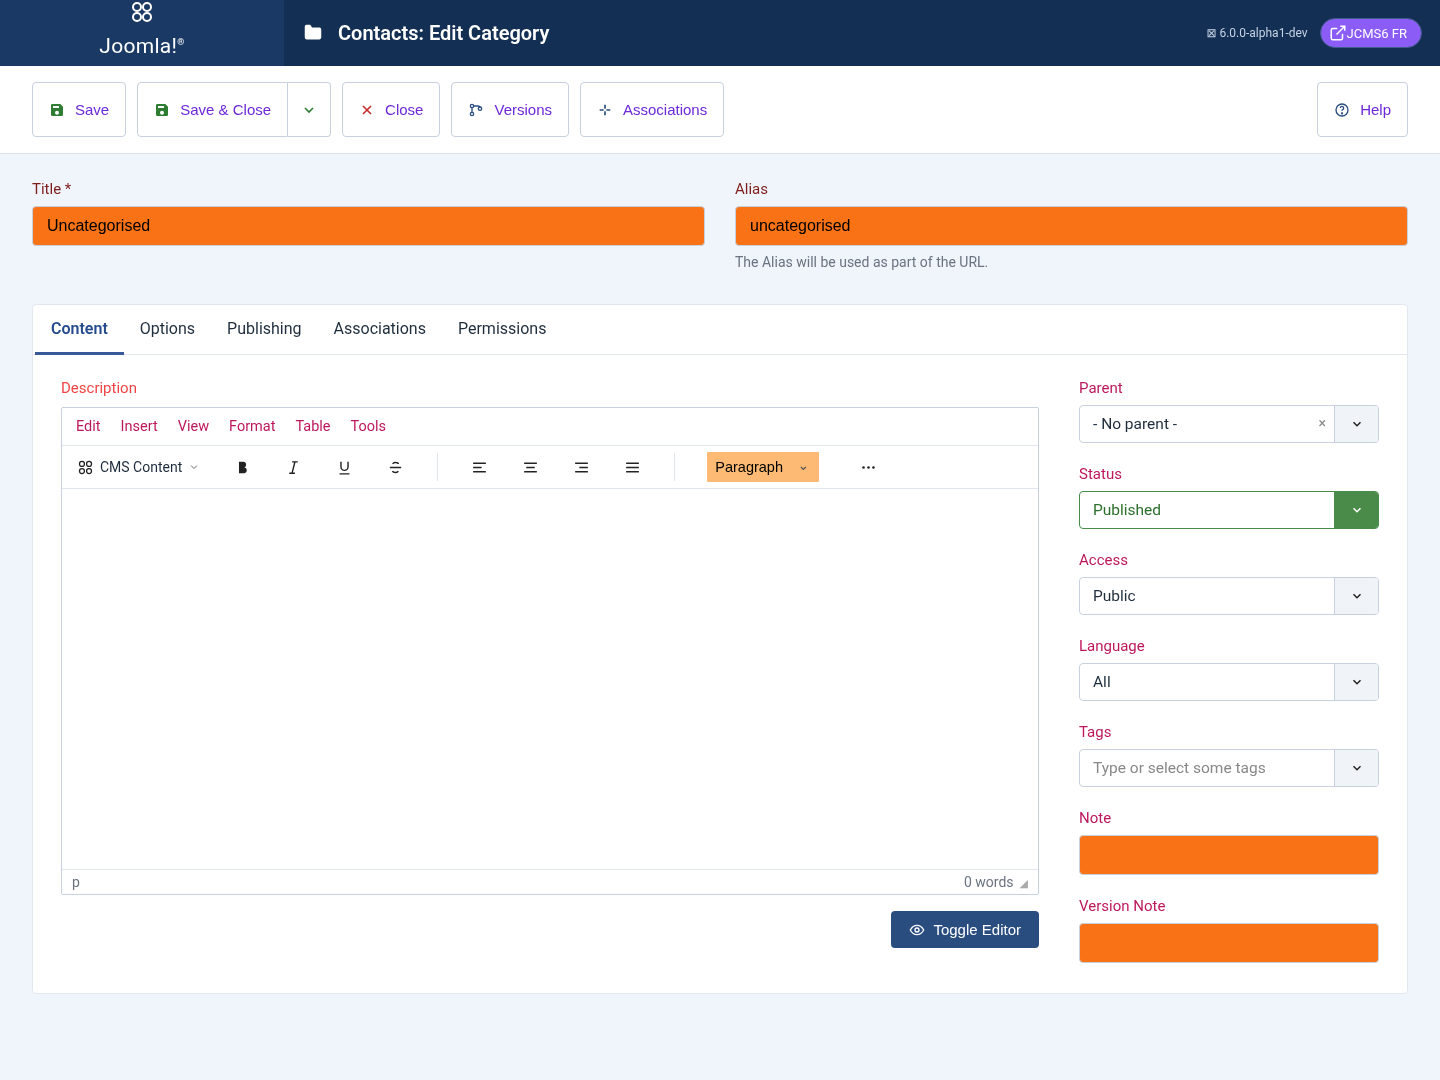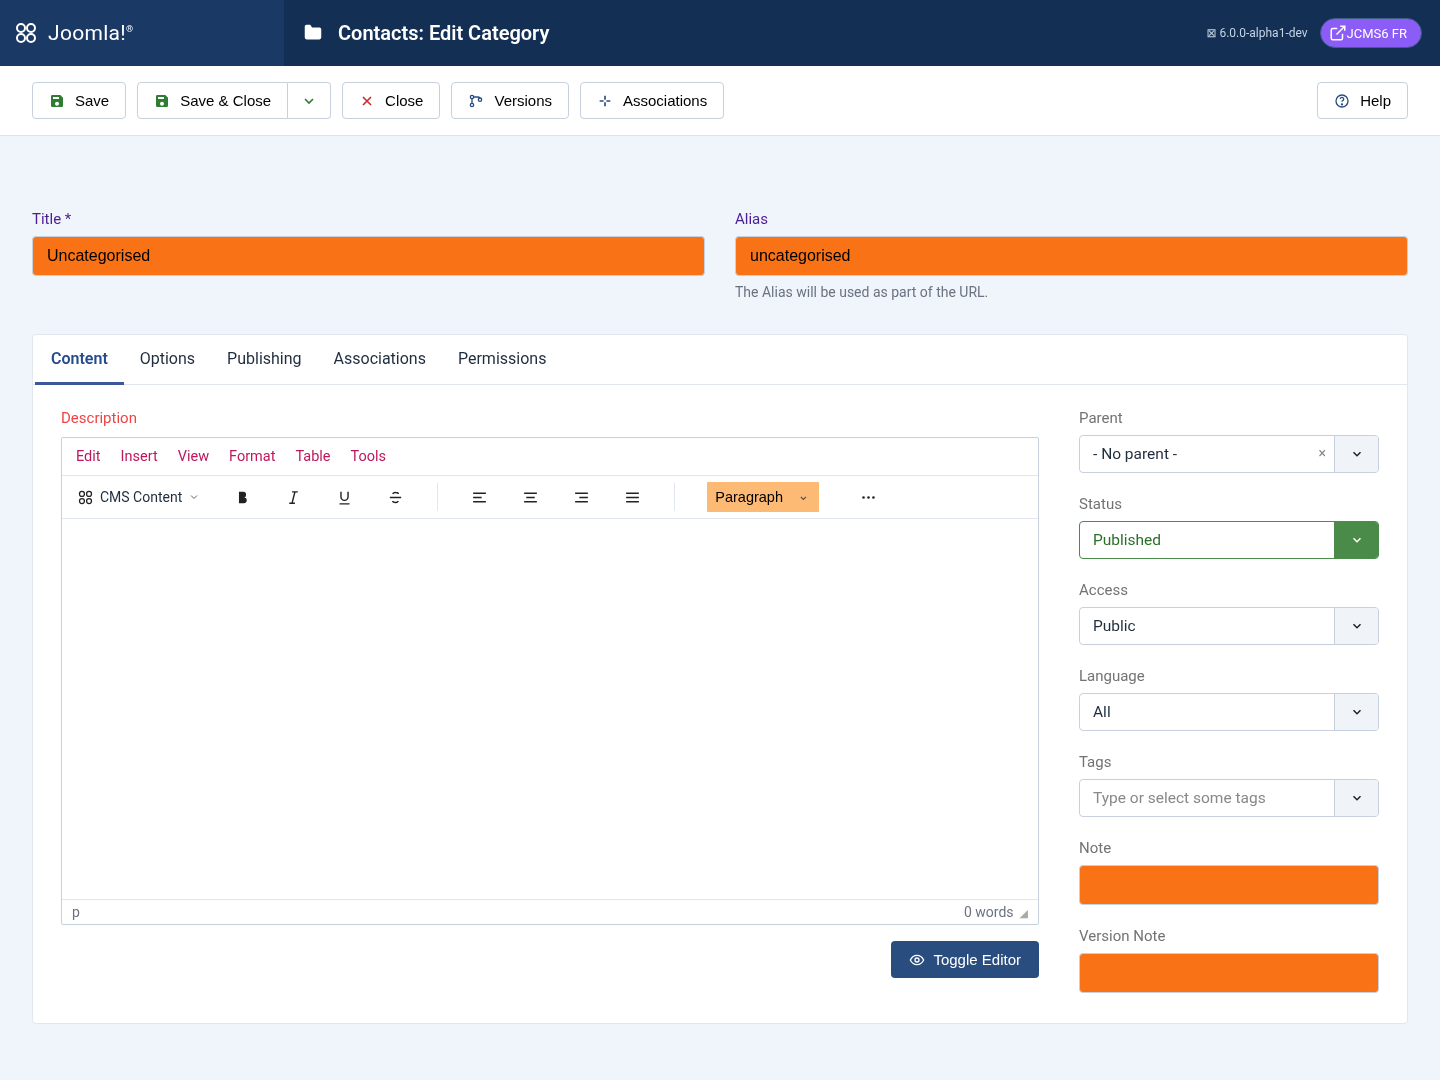--- a/index.html
+++ b/index.html
@@ -16,20 +16,21 @@
     height: 66px;
     color: #fff;
   }
   .brand {
     width: 284px;
     background: #1a3a65;
     display: flex;
     align-items: center;
     padding: 0 14px;
     gap: 10px;
+    flex-direction: column;
   }
   .brand-logo { width: 24px; height: 24px; }
   .brand-text { font-size: 21px; letter-spacing: 0.3px; }
   .brand-text small { font-size: 9px; vertical-align: super; }
   .page-title {
     display: flex;
     align-items: center;
     padding-left: 18px;
     gap: 14px;
     flex: 1;
@@ -57,37 +58,37 @@
     background: #fff;
     border-bottom: 1px solid #dde3ec;
     padding: 16px 32px;
     display: flex;
     gap: 11px;
   }
   .btn {
     background: #fff;
     border: 1px solid #c7d0dd;
     border-radius: 4px;
-    padding: 9px 16px;
+    padding: 18px 16px;
     font-size: 15px;
     display: inline-flex;
     align-items: center;
     gap: 10px;
     cursor: pointer;
-    color: #000000;
+    color: #6d28d9;
   }
   .btn-split { display:flex; }
   .btn-split .btn { border-radius:4px 0 0 4px; }
   .btn-chevron { border:1px solid #c7d0dd; border-left:none; border-radius:0 4px 4px 0; padding:9px 13px; background:#fff; display:flex; align-items:center; cursor:pointer;}
   .spacer { flex: 1; }
   .icn { width: 16px; height: 16px; display: inline-block; }
   .page-body { padding: 26px 32px 40px; }
   .field-row { display:flex; gap:30px; }
   .field-col { flex:1; }
-  .fld-label { font-size:15px; color:#4c1d95; margin-bottom:8px; display:block;margin-top:48px; }
+  .fld-label { font-size:15px; color:#7f1d1d; margin-bottom:8px; display:block; }
   .input { width:100%; border:1px solid #c7d0dd; border-radius:4px; padding:10px 14px; font-size:16px; background:#f97316; }
   .hint { font-size:14px; color:#6b7380; margin-top:8px; }
   .card { background:#fff; border:1px solid #e2e6ee; border-radius:4px; margin-top:34px; }
   .tabs { display:flex; border-bottom:1px solid #e2e6ee; padding:0 2px; }
   .tab { padding:14px 16px; font-size:16px; cursor:pointer; color:#1f2d3d; }
   .tab.active { color:#254b8e; border-bottom:3px solid #3a5998; font-weight:600; margin-bottom:-1px;}
   .cardbody { padding:24px 28px 30px; display:flex; gap:40px; }
   .col-main { flex:1; }
   .col-side { width:300px; }
   .subhead { color:#ef4444; font-size:15px; margin-bottom:10px; }
@@ -100,21 +101,21 @@
   .ed-sep { width:1px; height:28px; background:#e2e6ee; margin:0 6px; }
   .ed-select { background:#fdba74; border:none; padding:7px 36px 7px 8px; font-size:14.5px; border-radius:1px; appearance:none; position:relative;}
   .ed-select-wrap { position:relative; display:inline-block; margin-left:6px;}
   .ed-select-wrap:after { content:"⌄"; position:absolute; right:10px; top:5px; color:#555; font-size:14px;}
   .ed-content { height:380px; }
   .ed-status { display:flex; justify-content:space-between; border-top:1px solid #e2e6ee; padding:4px 10px; font-size:14px; color:#6b7380;}
   .ed-status .resize { font-size:11px; color:#aaa; margin-left:6px; }
   .toggle-row { text-align:right; margin-top:16px; }
   .btn-primary { background:#2a4d80; color:#fff; border:none; border-radius:4px; padding:10px 18px; font-size:15px; display:inline-flex; align-items:center; gap:8px; cursor:pointer;}
   .side-field { margin-bottom:22px; }
-  .side-label { color:#737373; font-size:15px; margin-bottom:8px; }
+  .side-label { color:#be185d; font-size:15px; margin-bottom:8px; }
   .select-box { display:flex; border:1px solid #c7d0dd; border-radius:4px; overflow:hidden; background:#fff; }
   .select-box .val { flex:1; padding:9px 13px; font-size:15.5px; color:#1f2d3d; }
   .select-box .clr { padding:9px 8px; color:#888; font-size:14px; cursor:pointer;}
   .select-box .dd { width:44px; background:#f0f3f7; border-left:1px solid #c7d0dd; display:flex; align-items:center; justify-content:center; cursor:pointer;}
   .select-box.green { border-color:#4a8b4a; }
   .select-box.green .val { color:#2b6f2b; }
   .select-box.green .dd { background:#4a8b4a; border-left-color:#4a8b4a; }
   .select-box.green .dd svg path { stroke:#fff; }
   .placeholder { color:#888 !important; }
 </style>

